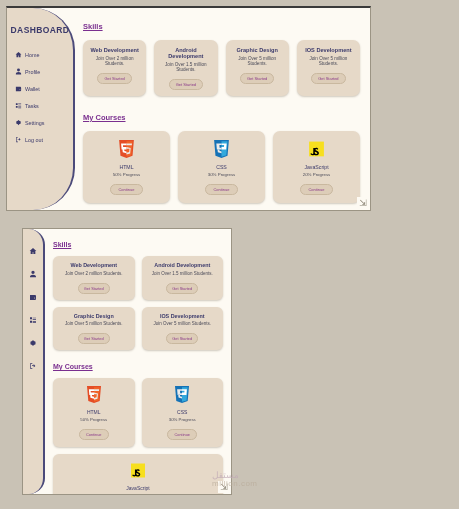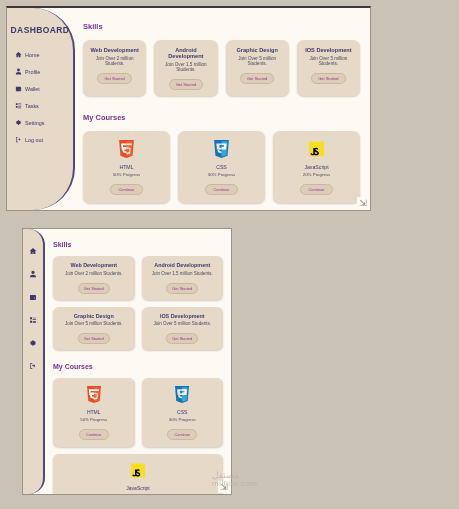--- a/index.html
+++ b/index.html
@@ -82,20 +82,21 @@
   #viewport-tablet .menu-item .mi-icon { width: 8px; height: 8px; }
 
   
   .content { position: absolute; top: 0; bottom: 0; overflow: hidden; }
   #viewport-desktop .content { left: 68px; right: 0; padding: 14px 10px 0 8px; }
   #viewport-tablet  .content { left: 22px; right: 0; padding: 12px 8px 0 8px; }
 
   .section-title {
     color: #7a2f8f;
     font-weight: bold;
+    text-decoration: underline;
   }
   #viewport-desktop .section-title { font-size: 7.5px; }
   #viewport-tablet  .section-title { font-size: 7px; }
 
   
   .skills-grid { display: grid; gap: 8px; }
   #viewport-desktop .skills-grid {
     grid-template-columns: repeat(4, 1fr);
     margin-top: 9px;
   }

